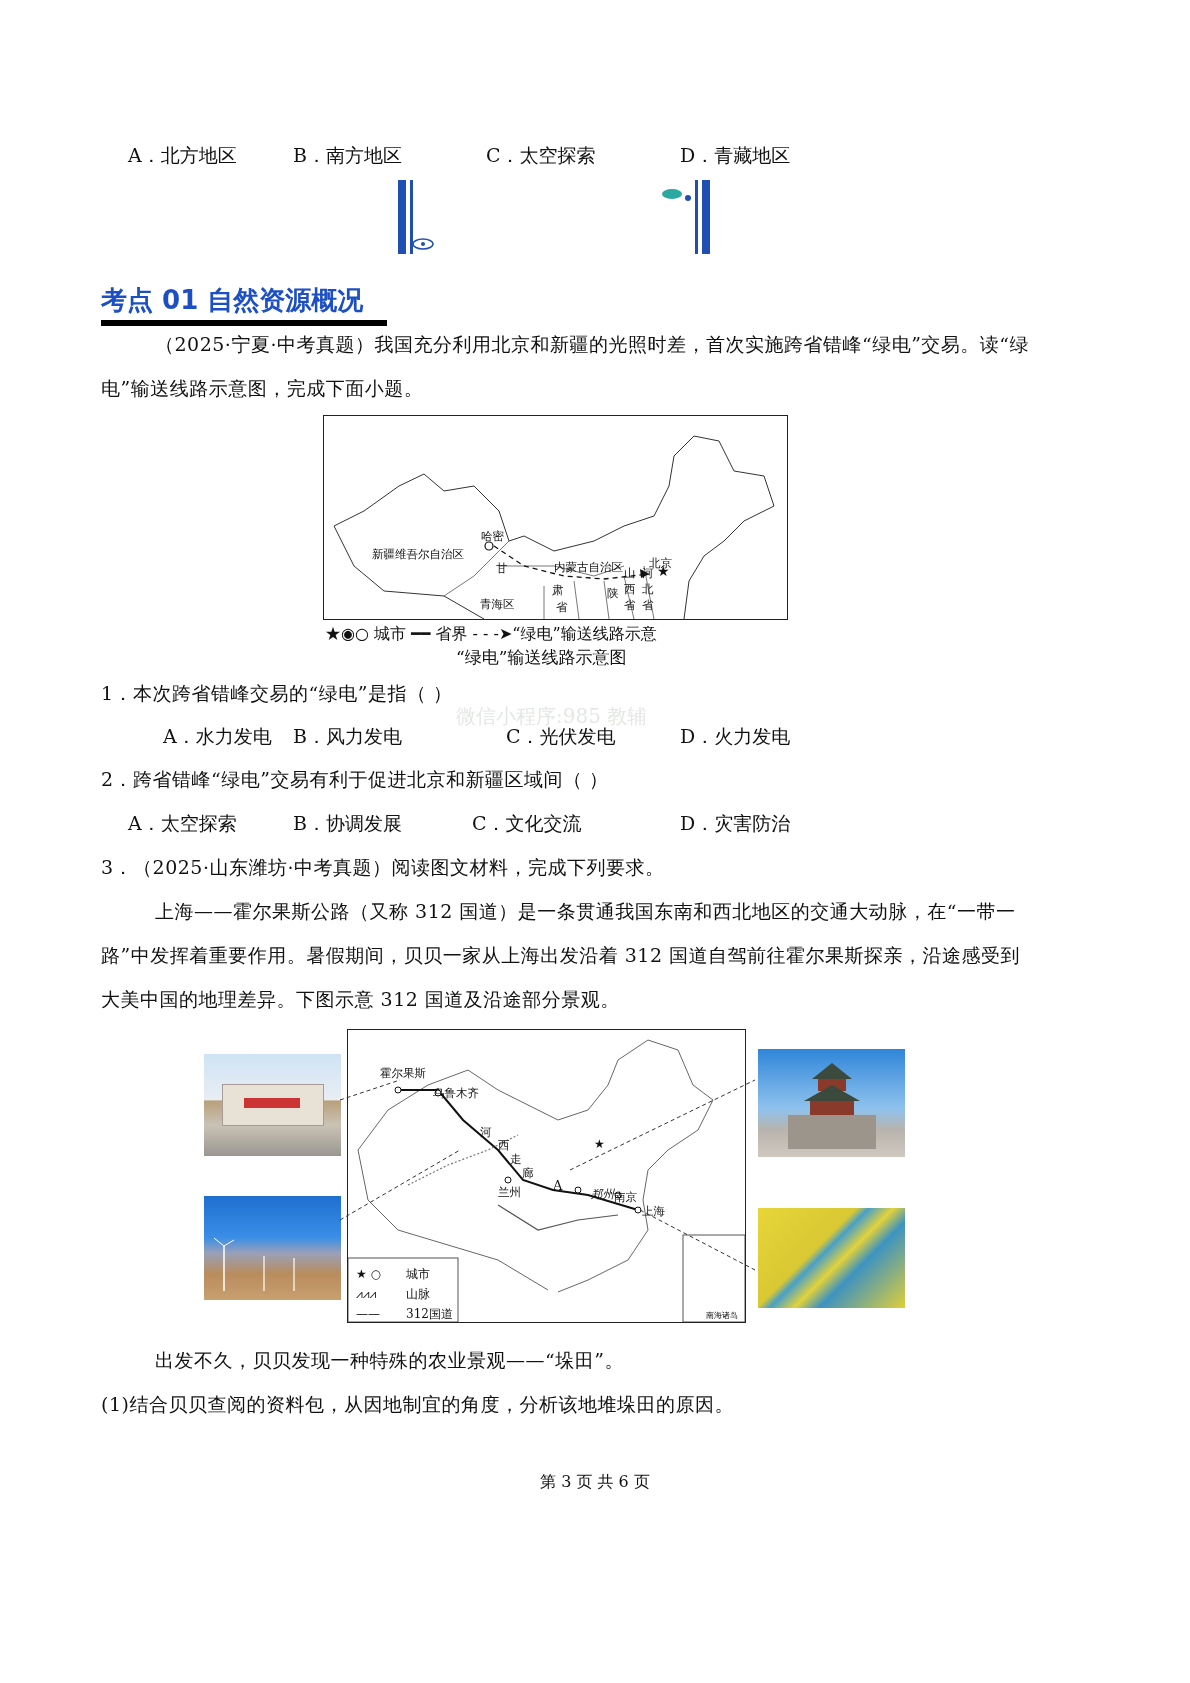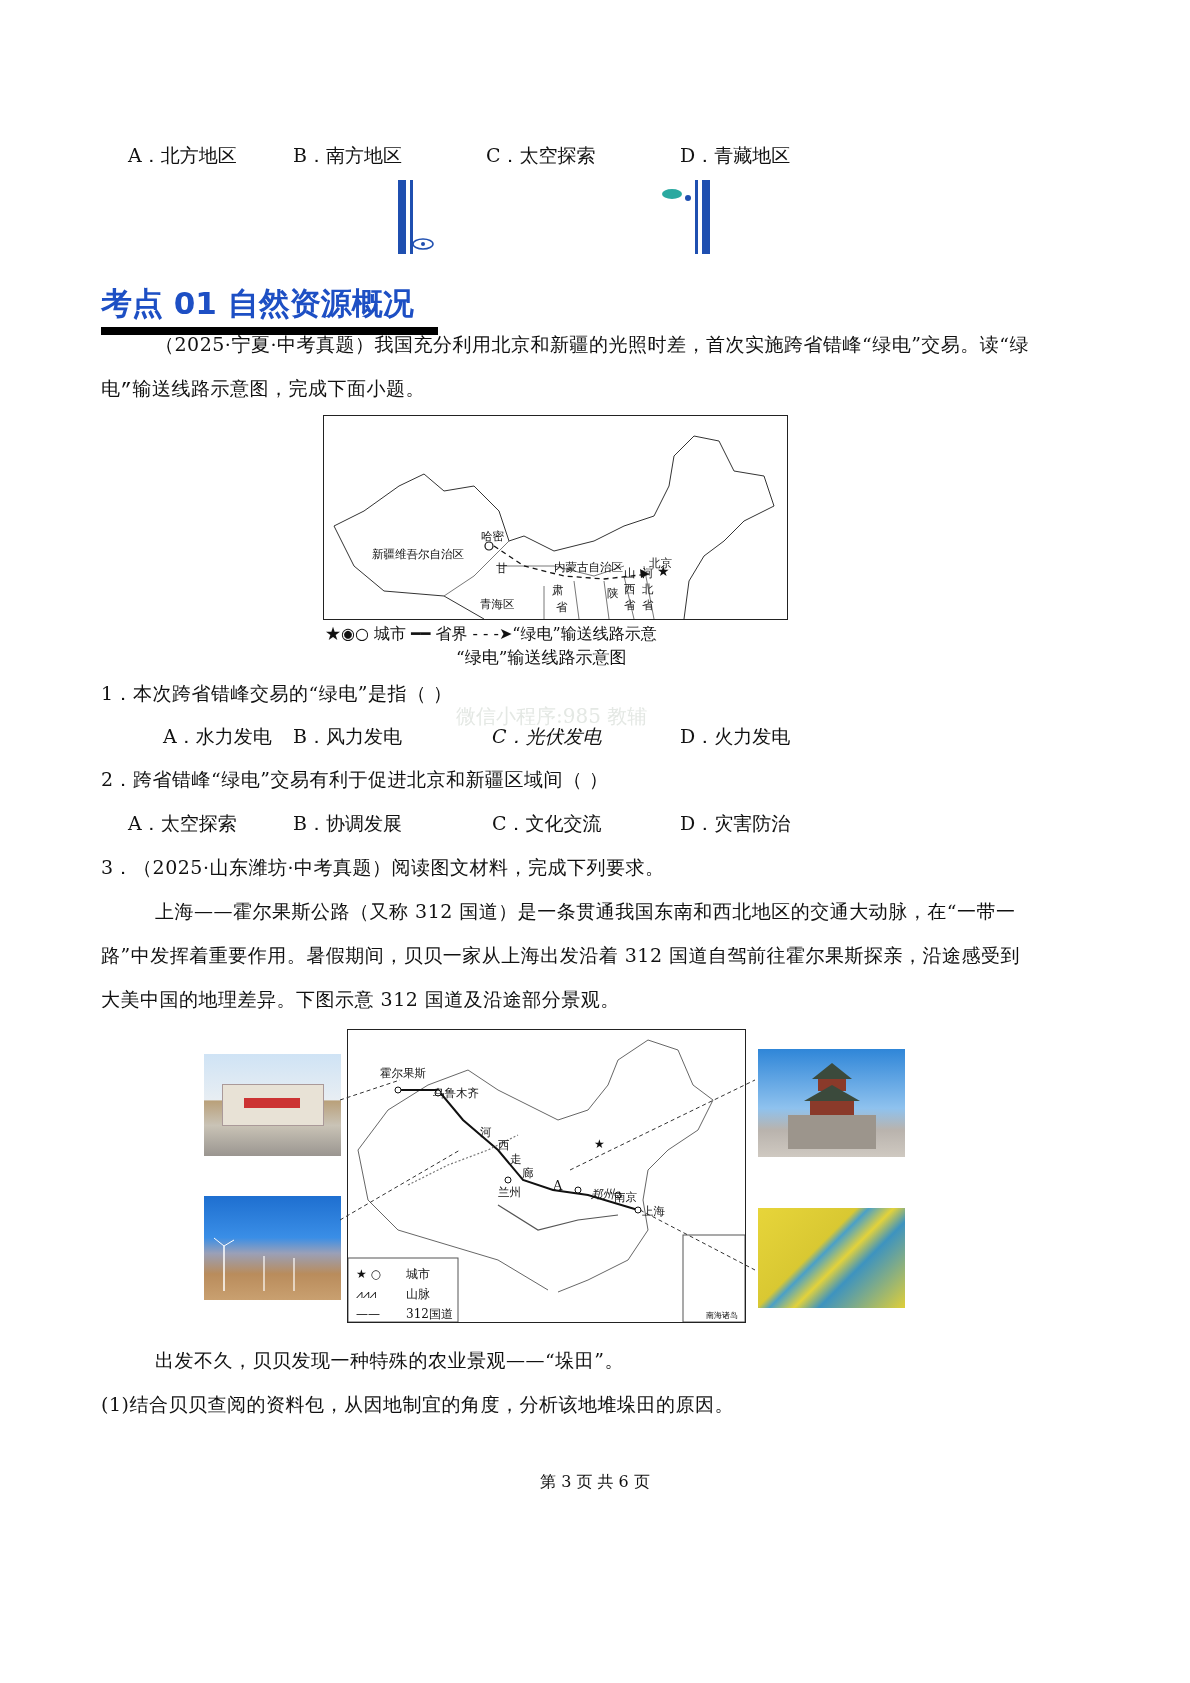--- a/index.html
+++ b/index.html
@@ -10,23 +10,23 @@
   .opt { position:absolute; white-space:nowrap; }
   .para { position:absolute; font-size:19px; white-space:nowrap; letter-spacing:0.5px;text-align:right; }
   .banner { position:absolute; left:398px; top:180px; width:312px; height:78px; }
   .banner .bar { position:absolute; top:0; width:8px; height:74px; background:#1f4fb0; }
   .banner .bar.l { left:0; } .banner .bar.r { right:0; }
   .banner .bar::after { content:""; position:absolute; top:0; width:3px; height:74px; background:#1f4fb0; }
   .banner .bar.l::after { left:12px; } .banner .bar.r::after { right:12px; }
   .banner .title { position:absolute; left:30px; right:30px; top:8px; text-align:center;
          font-family:"DejaVu Sans","Liberation Sans",sans-serif; font-weight:bold; font-size:46px;
          color:#1a3f8f; letter-spacing:6px; }
-  .section-title { position:absolute; left:101px; top:283px; font-size:31px; font-weight:bold;
+  .section-title { position:absolute; left:101px; top:283px; font-size:26px; font-weight:bold;
          color:#1d4fc4; font-family:"DejaVu Sans","Liberation Sans",sans-serif;
-         border-bottom:8px solid #000000; padding-right:24px; padding-bottom:2px; }
+         border-bottom:6px solid #000000; padding-right:24px; padding-bottom:2px; }
   .map1 { position:absolute; left:323px; top:415px; width:463px; height:203px; border:1.5px solid #222; background:#fff; }
   .map-label { position:absolute; font-size:11.5px; white-space:nowrap; color:#111; }
   .legend1 { position:absolute; left:325px; top:624px; font-size:16px; white-space:nowrap; }
   .caption1 { position:absolute; left:456px; top:646px; font-size:17px; white-space:nowrap; }
   .watermark { position:absolute; left:456px; top:703px; font-size:20px; color:#e4e8e4; white-space:nowrap; }
   .map2 { position:absolute; left:347px; top:1029px; width:397px; height:292px; border:1.5px solid #222; background:#fff; }
   .photo { position:absolute; overflow:hidden; }
   .footer { position:absolute; left:0; width:1190px; top:1472px; text-align:center; font-size:16px; }
 </style>
 </head>
@@ -48,21 +48,21 @@
   <svg class="abs" style="left:262px;top:4px" width="36" height="22">
       <ellipse cx="12" cy="10" rx="10" ry="5" fill="#2aa9a0"></ellipse>
       <circle cx="28" cy="14" r="3" fill="#1f4fb0"></circle>
     </svg>
   <div class="bar r"></div>
 </div>
 
 <div class="section-title">考点 01  自然资源概况</div>
 
 <div class="para" style="left:155px;top:332px;">（2025·宁夏·中考真题）我国充分利用北京和新疆的光照时差，首次实施跨省错峰“绿电”交易。读“绿</div>
-<div class="para" style="left:101px;top:376px;font-family:Liberation Mono, monospace;">电”输送线路示意图，完成下面小题。</div>
+<div class="para" style="left:101px;top:376px;">电”输送线路示意图，完成下面小题。</div>
 
 <div class="map1">
   <svg class="abs" style="left:0;top:0" width="463" height="203">
     <path d="M10,110 L40,95 L75,70 L100,58 L120,75 L150,70 L175,95 L185,125 L200,120 L230,135 L270,125 L300,110 L330,100 L345,70 L350,40 L370,20 L395,25 L410,55 L440,60 L450,90 L420,105 L400,125 L380,140 L365,165 L360,203" fill="none" stroke="#333" stroke-width="1"></path>
     <path d="M10,110 L30,150 L60,175 L120,180 L160,203" fill="none" stroke="#333" stroke-width="1"></path>
     <path d="M120,180 L150,160 L185,125" fill="none" stroke="#555" stroke-width="0.8"></path>
     <path d="M175,150 L230,150 L270,160 L300,150" fill="none" stroke="#555" stroke-width="0.8"></path>
     <path d="M220,170 L220,203 M250,165 L255,203 M280,165 L285,203 M300,160 L310,203 M320,150 L330,203" fill="none" stroke="#555" stroke-width="0.8"></path>
     <path d="M170,130 L200,150 L240,160 L280,163 L325,158" fill="none" stroke="#111" stroke-width="1.3" stroke-dasharray="5,4"></path>
     <polygon points="325,158 316,153 317,162" fill="#111"></polygon>
@@ -87,29 +87,29 @@
 </div>
 <div class="legend1">★◉○ 城市  ━━ 省界  - - -➤“绿电”输送线路示意</div>
 <div class="caption1">“绿电”输送线路示意图</div>
 
 <div class="watermark">微信小程序:985 教辅</div>
 
 <div class="para" style="left:101px;top:681px;">1．本次跨省错峰交易的“绿电”是指（    ）</div>
 <div class="opt-row" style="top:724px;">
   <span class="opt" style="left:0;margin-left:35px;"><span>A．</span><span>水力发电</span></span>
   <span class="opt" style="left:165px;"><span>B．</span><span>风力发电</span></span>
-  <span class="opt" style="left:364px;font-style:italic;"><span>C．</span><span>光伏发电</span></span>
+  <span class="opt" style="left:378px;"><span>C．</span><span>光伏发电</span></span>
   <span class="opt" style="left:552px;"><span>D．</span><span>火力发电</span></span>
 </div>
 
 <div class="para" style="left:101px;top:767px;">2．跨省错峰“绿电”交易有利于促进北京和新疆区域间（    ）</div>
 <div class="opt-row" style="top:811px;">
   <span class="opt" style="left:0;"><span>A．</span><span>太空探索</span></span>
   <span class="opt" style="left:165px;"><span>B．</span><span>协调发展</span></span>
-  <span class="opt" style="left:364px;text-align:right;"><span>C．</span><span>文化交流</span></span>
+  <span class="opt" style="left:344px;text-align:right;"><span>C．</span><span>文化交流</span></span>
   <span class="opt" style="left:552px;"><span>D．</span><span>灾害防治</span></span>
 </div>
 
 <div class="para" style="left:101px;top:855px;">3．（2025·山东潍坊·中考真题）阅读图文材料，完成下列要求。</div>
 <div class="para" style="left:155px;top:899px;">上海——霍尔果斯公路（又称 312 国道）是一条贯通我国东南和西北地区的交通大动脉，在“一带一</div>
 <div class="para" style="left:101px;top:943px;">路”中发挥着重要作用。暑假期间，贝贝一家从上海出发沿着 312 国道自驾前往霍尔果斯探亲，沿途感受到</div>
 <div class="para" style="left:101px;top:987px;">大美中国的地理差异。下图示意 312 国道及沿途部分景观。</div>
 
 <div class="photo" style="left:204px;top:1054px;width:137px;height:102px;background:linear-gradient(#cfe3f5 0%,#e8eef3 45%,#b9a07a 46%,#c9c3b6 70%,#9a9590 100%);">
   <div class="abs" style="left:18px;top:30px;width:100px;height:40px;background:#e8e2d6;border:1px solid #a99;"></div>

